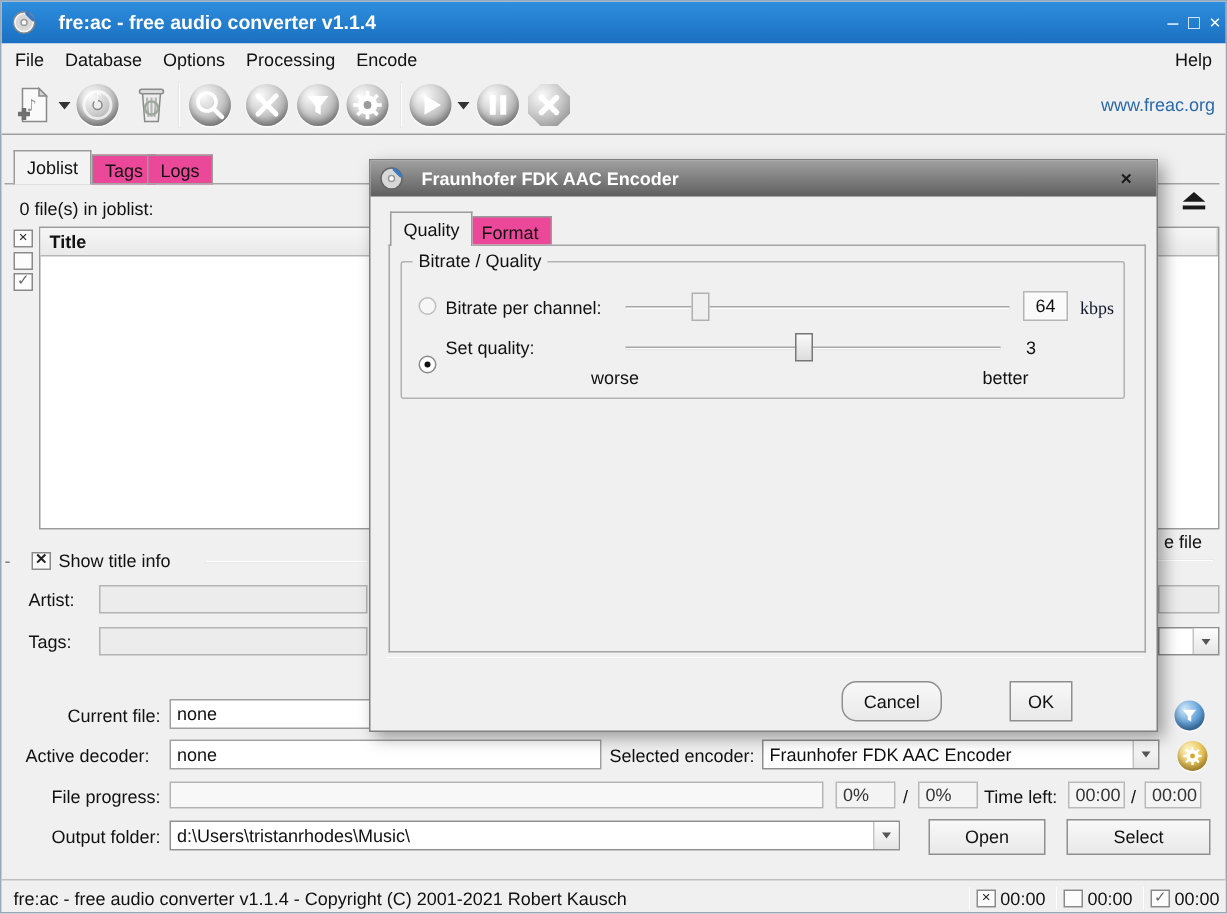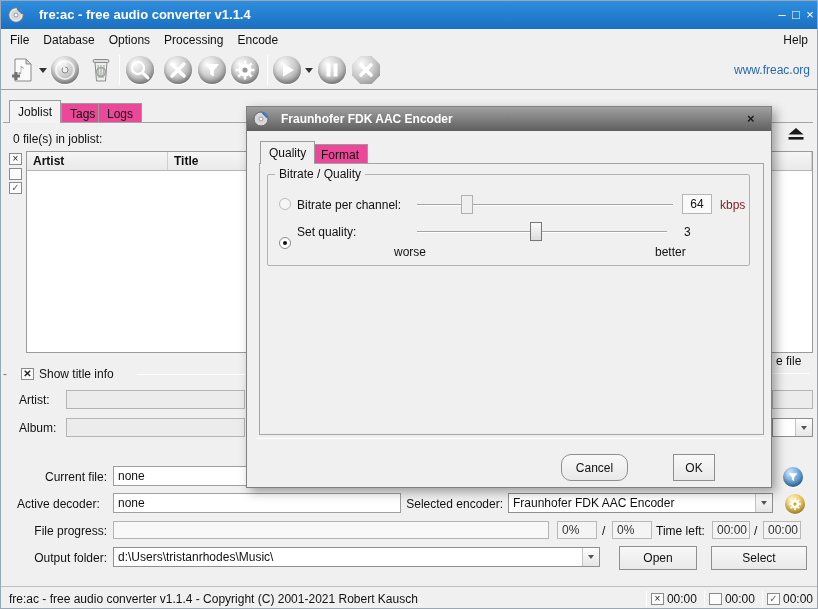--- a/index.html
+++ b/index.html
@@ -206,21 +206,20 @@
   </div>
 
   <span class="abs" style="left:12px;top:131px;">0 file(s) in joblist:</span>
 
   <div class="abs tinybox" style="left:8px;top:152px;">×</div>
   <div class="abs tinybox" style="left:8px;top:167px;"></div>
   <div class="abs tinybox" style="left:8px;top:181px;color:#666;">✓</div>
 
   <div class="abs jobtable" style="left:25px;top:150px;width:787px;height:202px;">
     <div class="hdr">
-      <div style="width:141px;">Artist</div>
       <div style="flex:1;">Title</div>
     </div>
   </div>
 
   <div class="abs" style="left:781px;top:124px;width:27px;height:17px;display:flex;align-items:center;justify-content:center;">
     <svg width="20" height="14" viewBox="0 0 20 14">
       <path d="M10 1 L17.5 7.5 H2.5 Z" fill="#1a1a1a"></path>
       <rect x="2.5" y="10" width="15" height="2.6" fill="#1a1a1a"></rect>
     </svg>
   </div>
@@ -235,21 +234,21 @@
   <div class="abs field disabled" style="left:771px;top:389px;width:41px;height:19px;"></div>
   <div class="abs combo" style="left:771px;top:417px;width:41px;height:19px;">
     <div class="txt"></div>
     <div class="btn">
         <div class="ddarrow" style="border-top-color:#555;border-left-width:3.5px;border-right-width:3.5px;border-top-width:4px;"></div>
       </div>
   </div>
 
   <span class="abs" style="left:18px;top:392px;">Artist:</span>
   <div class="abs field disabled" style="left:65px;top:389px;width:179px;height:19px;"></div>
-  <span class="abs" style="left:18px;top:420px;">Album:</span>
+  <span class="abs" style="left:18px;top:420px;">Tags:</span>
   <div class="abs field disabled" style="left:65px;top:417px;width:179px;height:19px;"></div>
 
   <span class="abs" style="left:0;top:469px;width:106px;text-align:right;">Current file:</span>
   <div class="abs field" style="left:112px;top:465px;width:658px;">
     <span>none</span>
   </div>
   <div class="abs sphere blue" style="left:782px;top:466px;">
     <svg width="14" height="14" viewBox="0 0 22 22">
         <path d="M4 5 h14 l-5.2 6.5 v6 l-3.6 -2 v-4 z" fill="#fff"></path>
       </svg>
@@ -343,21 +342,21 @@
     <div class="abs" style="left:12px;top:56px;width:505px;height:272px;border:1px solid #a5a5a5;border-top:none;background:#f0f0f0;"></div>
 
     <div class="abs groupbox" style="left:20px;top:67px;width:483px;height:92px;"></div>
     <span class="abs grouplabel" style="left:28px;top:60px;">Bitrate / Quality</span>
 
     <div class="abs radio disabled" style="left:32px;top:91px;"></div>
     <span class="abs" style="left:50px;top:91px;">Bitrate per channel:</span>
     <div class="abs slidertrack" style="left:170px;top:97px;width:256px;"></div>
     <div class="abs sliderthumb disabled" style="left:214px;top:88px;"></div>
     <div class="abs valbox" style="left:435px;top:87px;width:30px;">64</div>
-    <span class="abs" style="left:473px;top:91px;color:#7f1d1d;">kbps</span>
+    <span class="abs" style="left:473px;top:91px;color:#0f172a;font-family:Liberation Serif, serif;">kbps</span>
 
     <div class="abs radio checked" style="left:32px;top:118px;"></div>
     <span class="abs" style="left:50px;top:118px;">Set quality:</span>
     <div class="abs slidertrack" style="left:170px;top:124px;width:250px;"></div>
     <div class="abs sliderthumb" style="left:283px;top:115px;"></div>
     <span class="abs" style="left:437px;top:118px;">3</span>
 
     <span class="abs" style="left:147px;top:138px;">worse</span>
     <span class="abs" style="left:408px;top:138px;">better</span>
 

